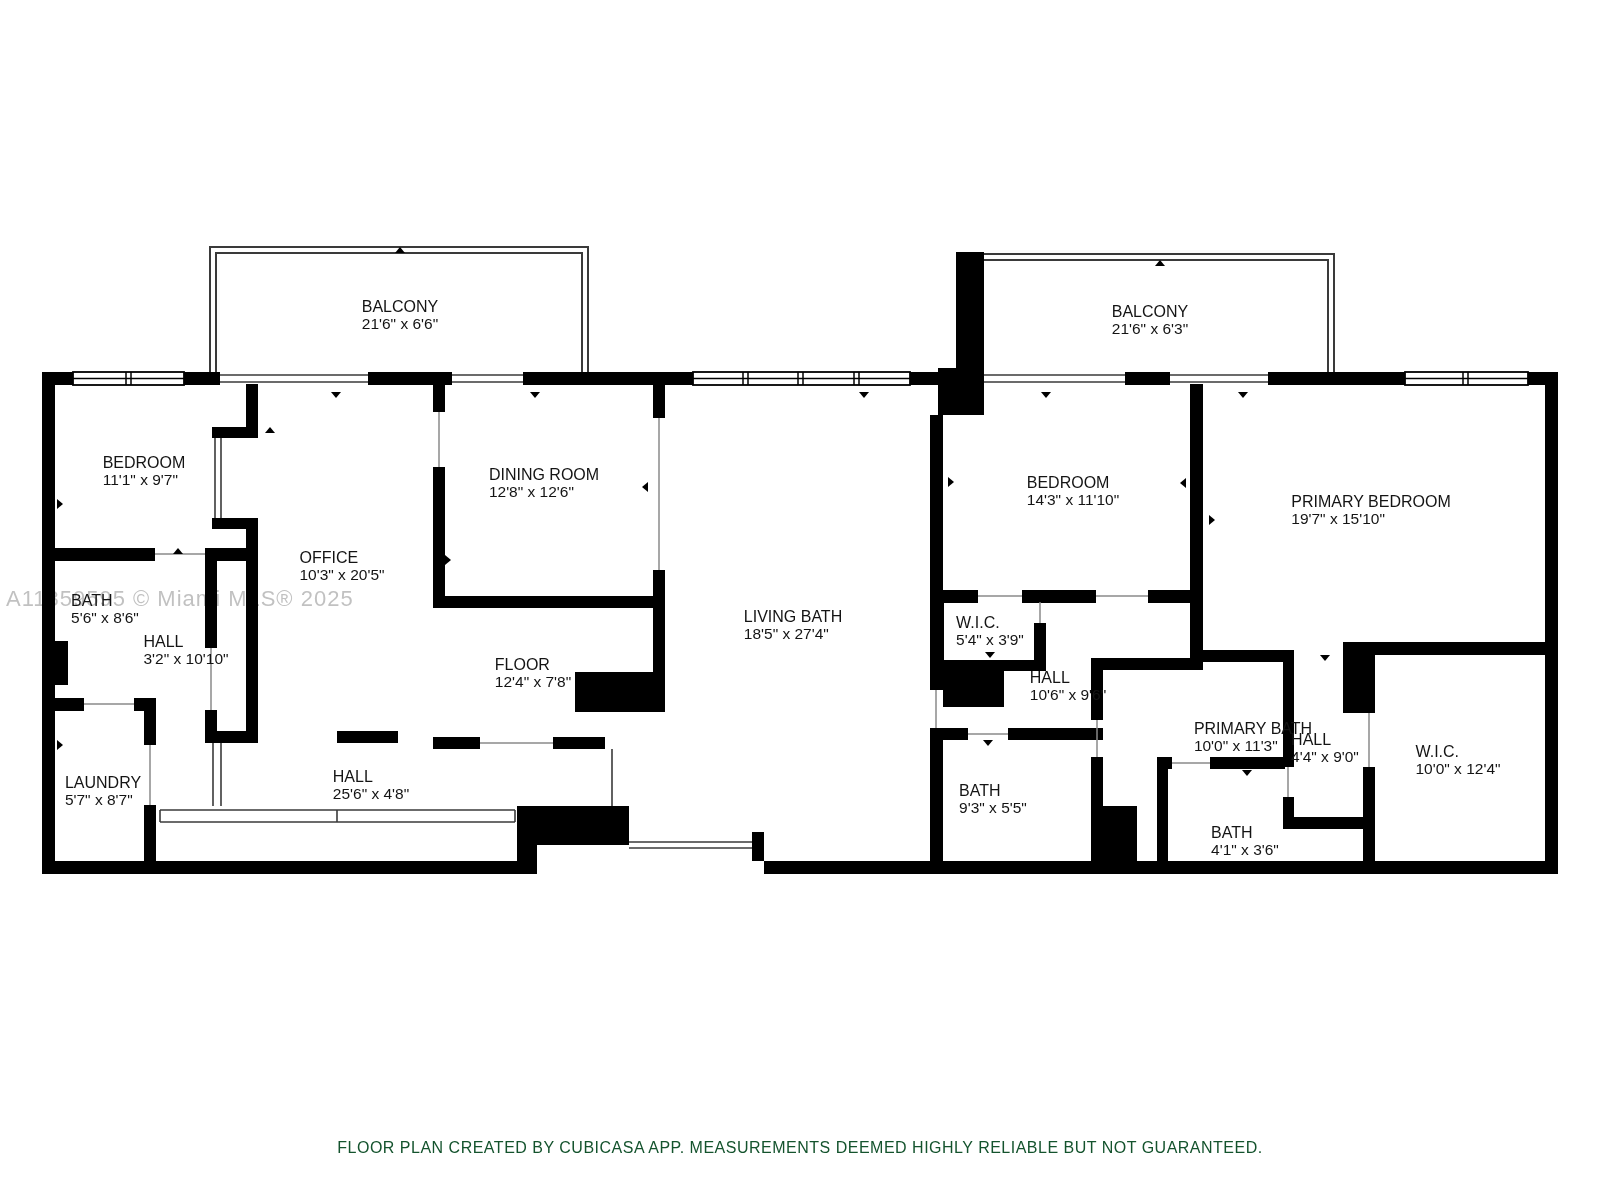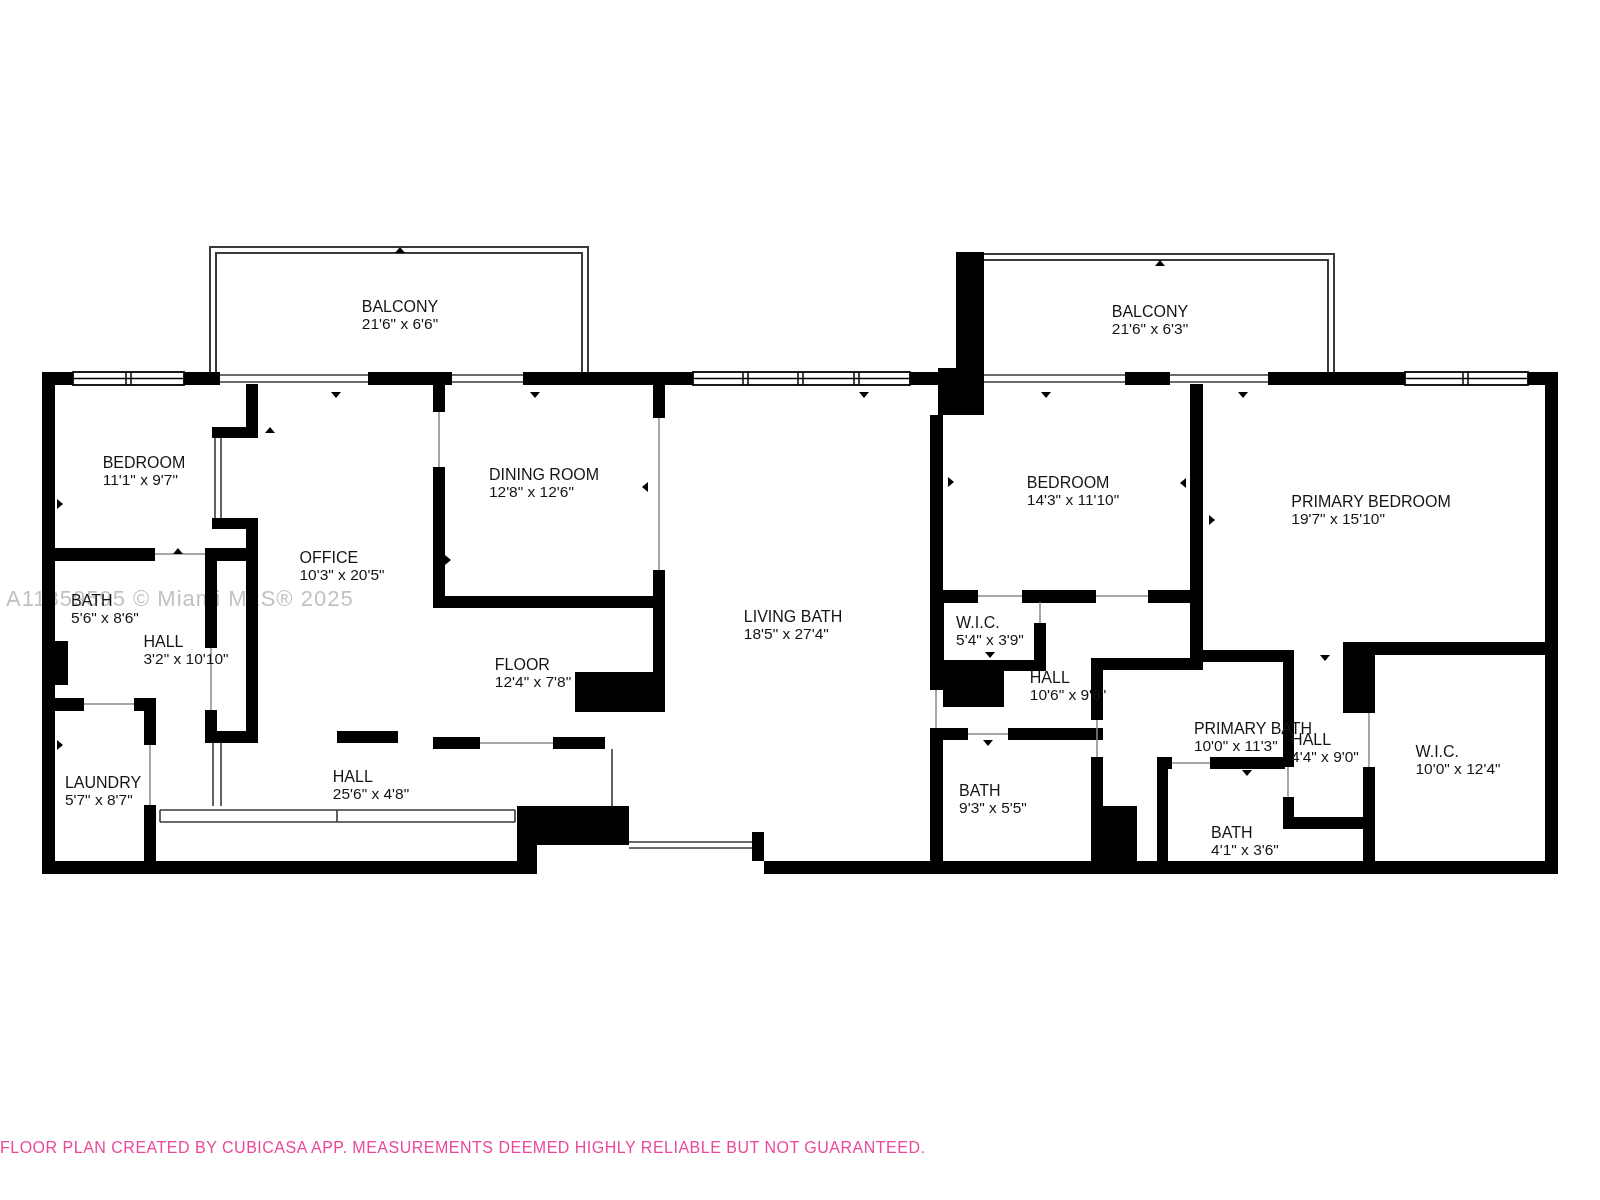--- a/index.html
+++ b/index.html
@@ -5,22 +5,22 @@
   html,body{margin:0;padding:0;background:#fff;}
   .stage{position:relative;width:1600px;height:1200px;background:#ffffff;
          font-family:"Liberation Sans",sans-serif;overflow:hidden;}
   .plan-svg{position:absolute;left:0;top:0;}
   .watermark{position:absolute;left:6px;top:586px;font-size:22px;letter-spacing:1px;
              color:#8f8f8f;opacity:.55;white-space:nowrap;z-index:1;}
   .room-label{position:absolute;transform:translate(-50%,-50%);text-align:left;
               font-size:16px;line-height:16.5px;color:#141414;white-space:nowrap;z-index:3;}
   .room-label .dims{display:block;font-size:15.5px;}
   .room-label .rname{display:block;}
-  .footer{position:absolute;left:0;right:0;top:1139px;font-size:16px;
-          letter-spacing:.5px;color:#ec4899;z-index:3;}
+  .footer{position:absolute;left:0;right:0;top:1139px;text-align:center;font-size:16px;
+          letter-spacing:.5px;color:#14532d;z-index:3;}
 </style>
 </head>
 <body>
 
 <div class="stage">
 
   <div class="watermark">A11359595 © Miami MLS® 2025</div>
 
   <svg class="plan-svg" width="1600" height="1200" viewBox="0 0 1600 1200" style="z-index:2">
 

